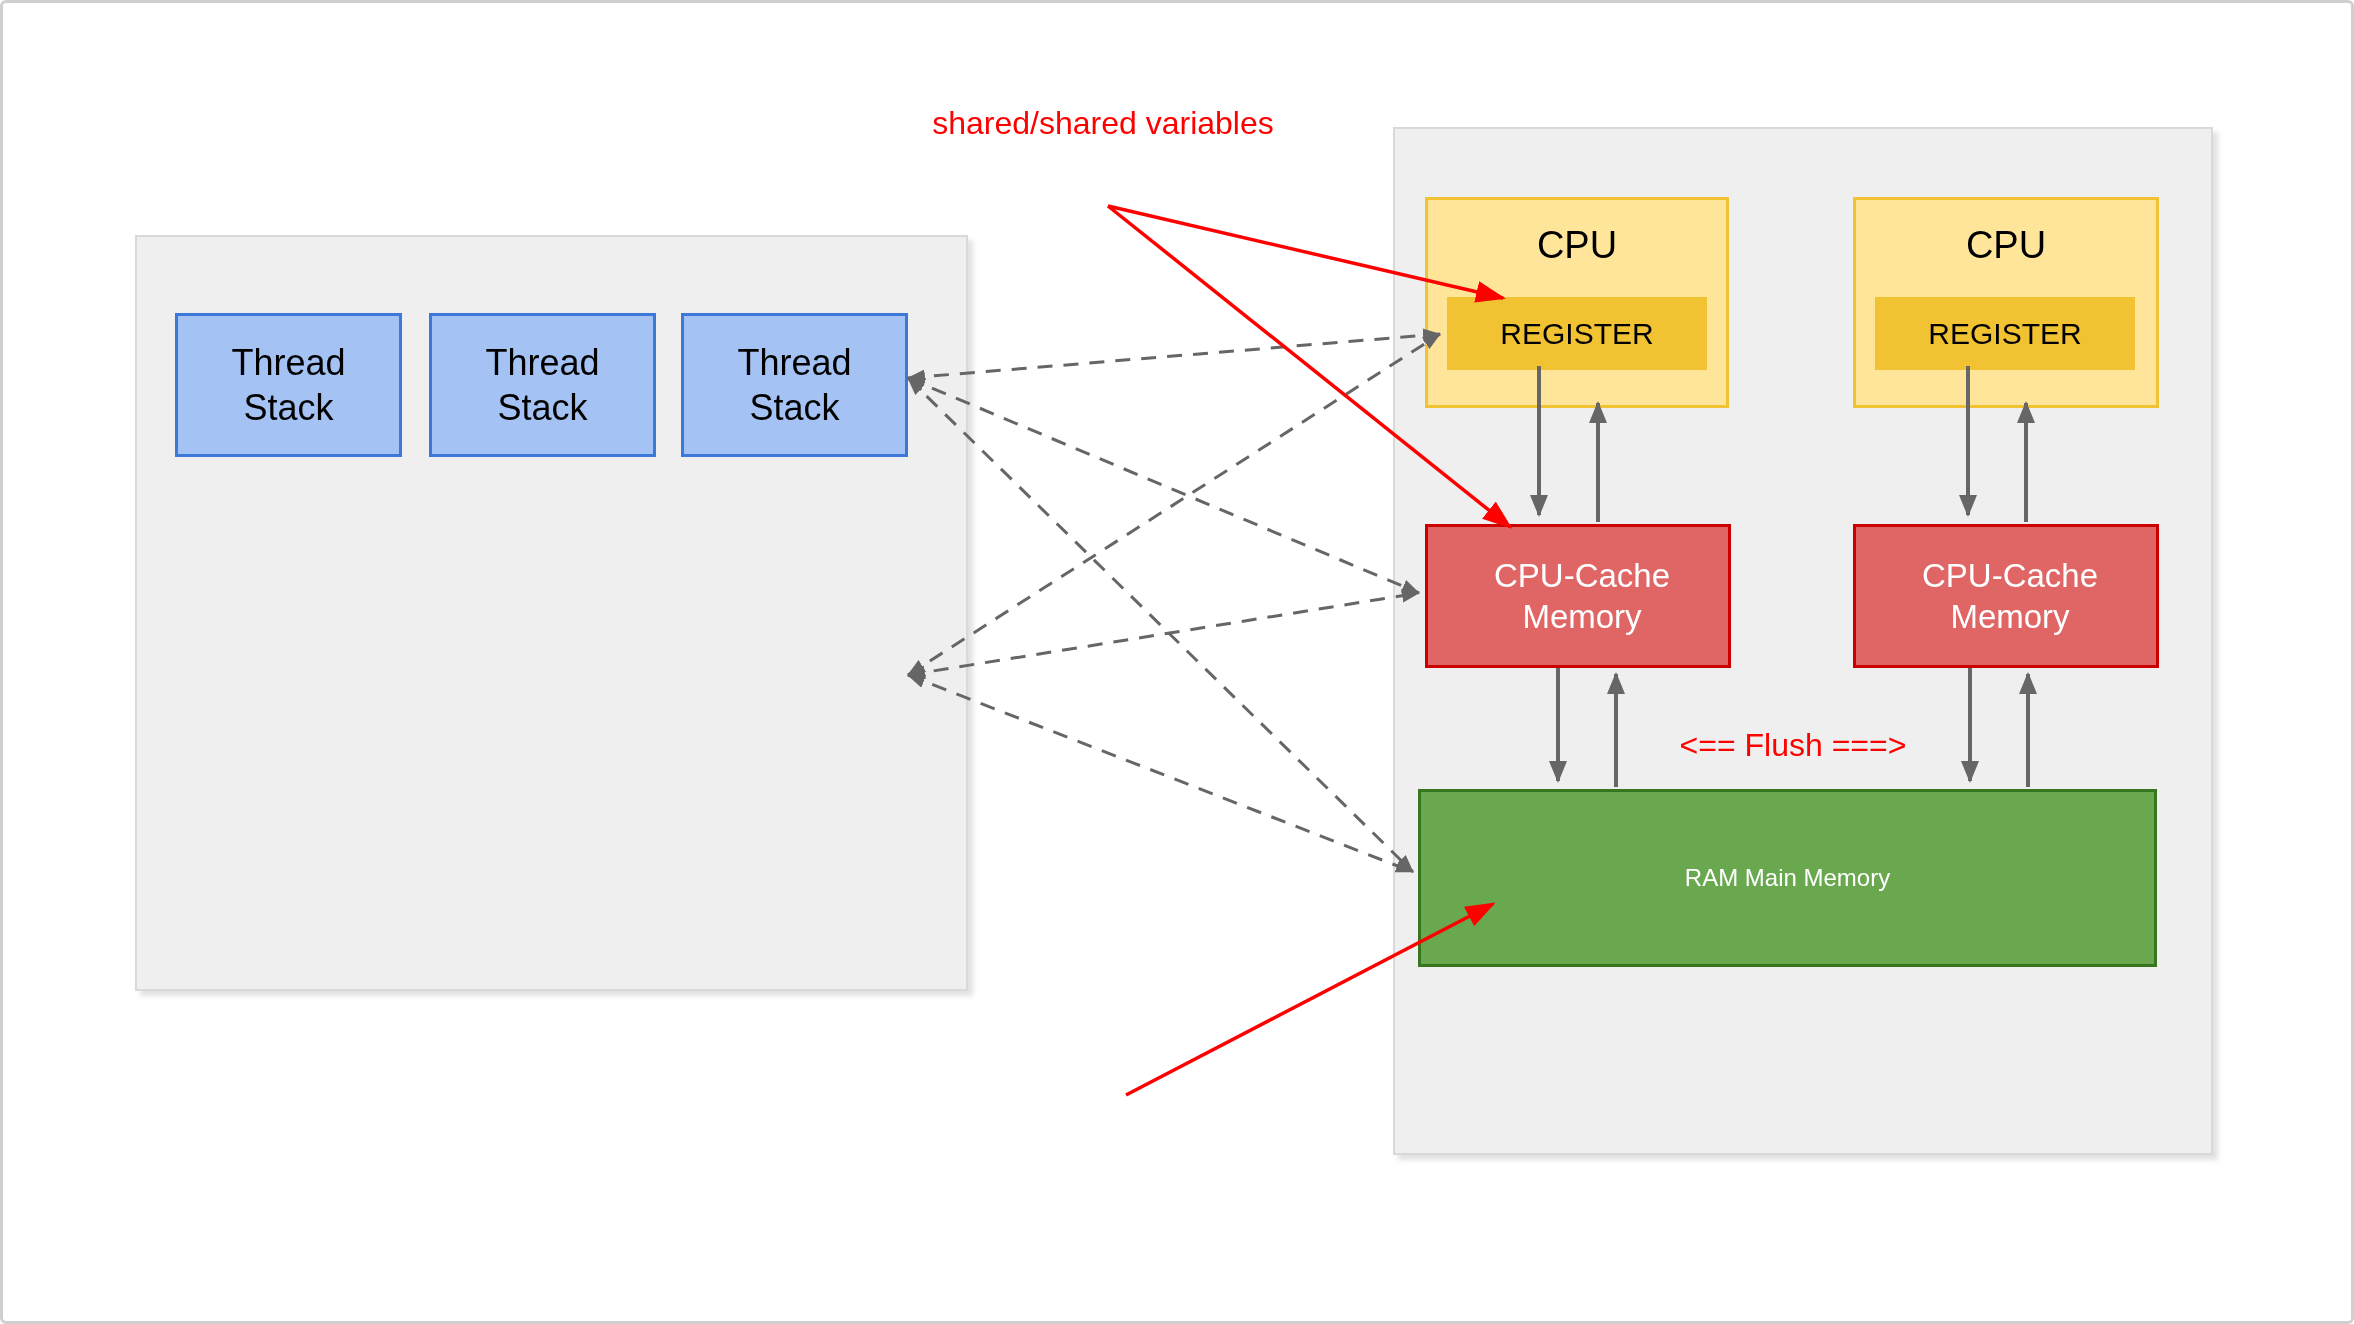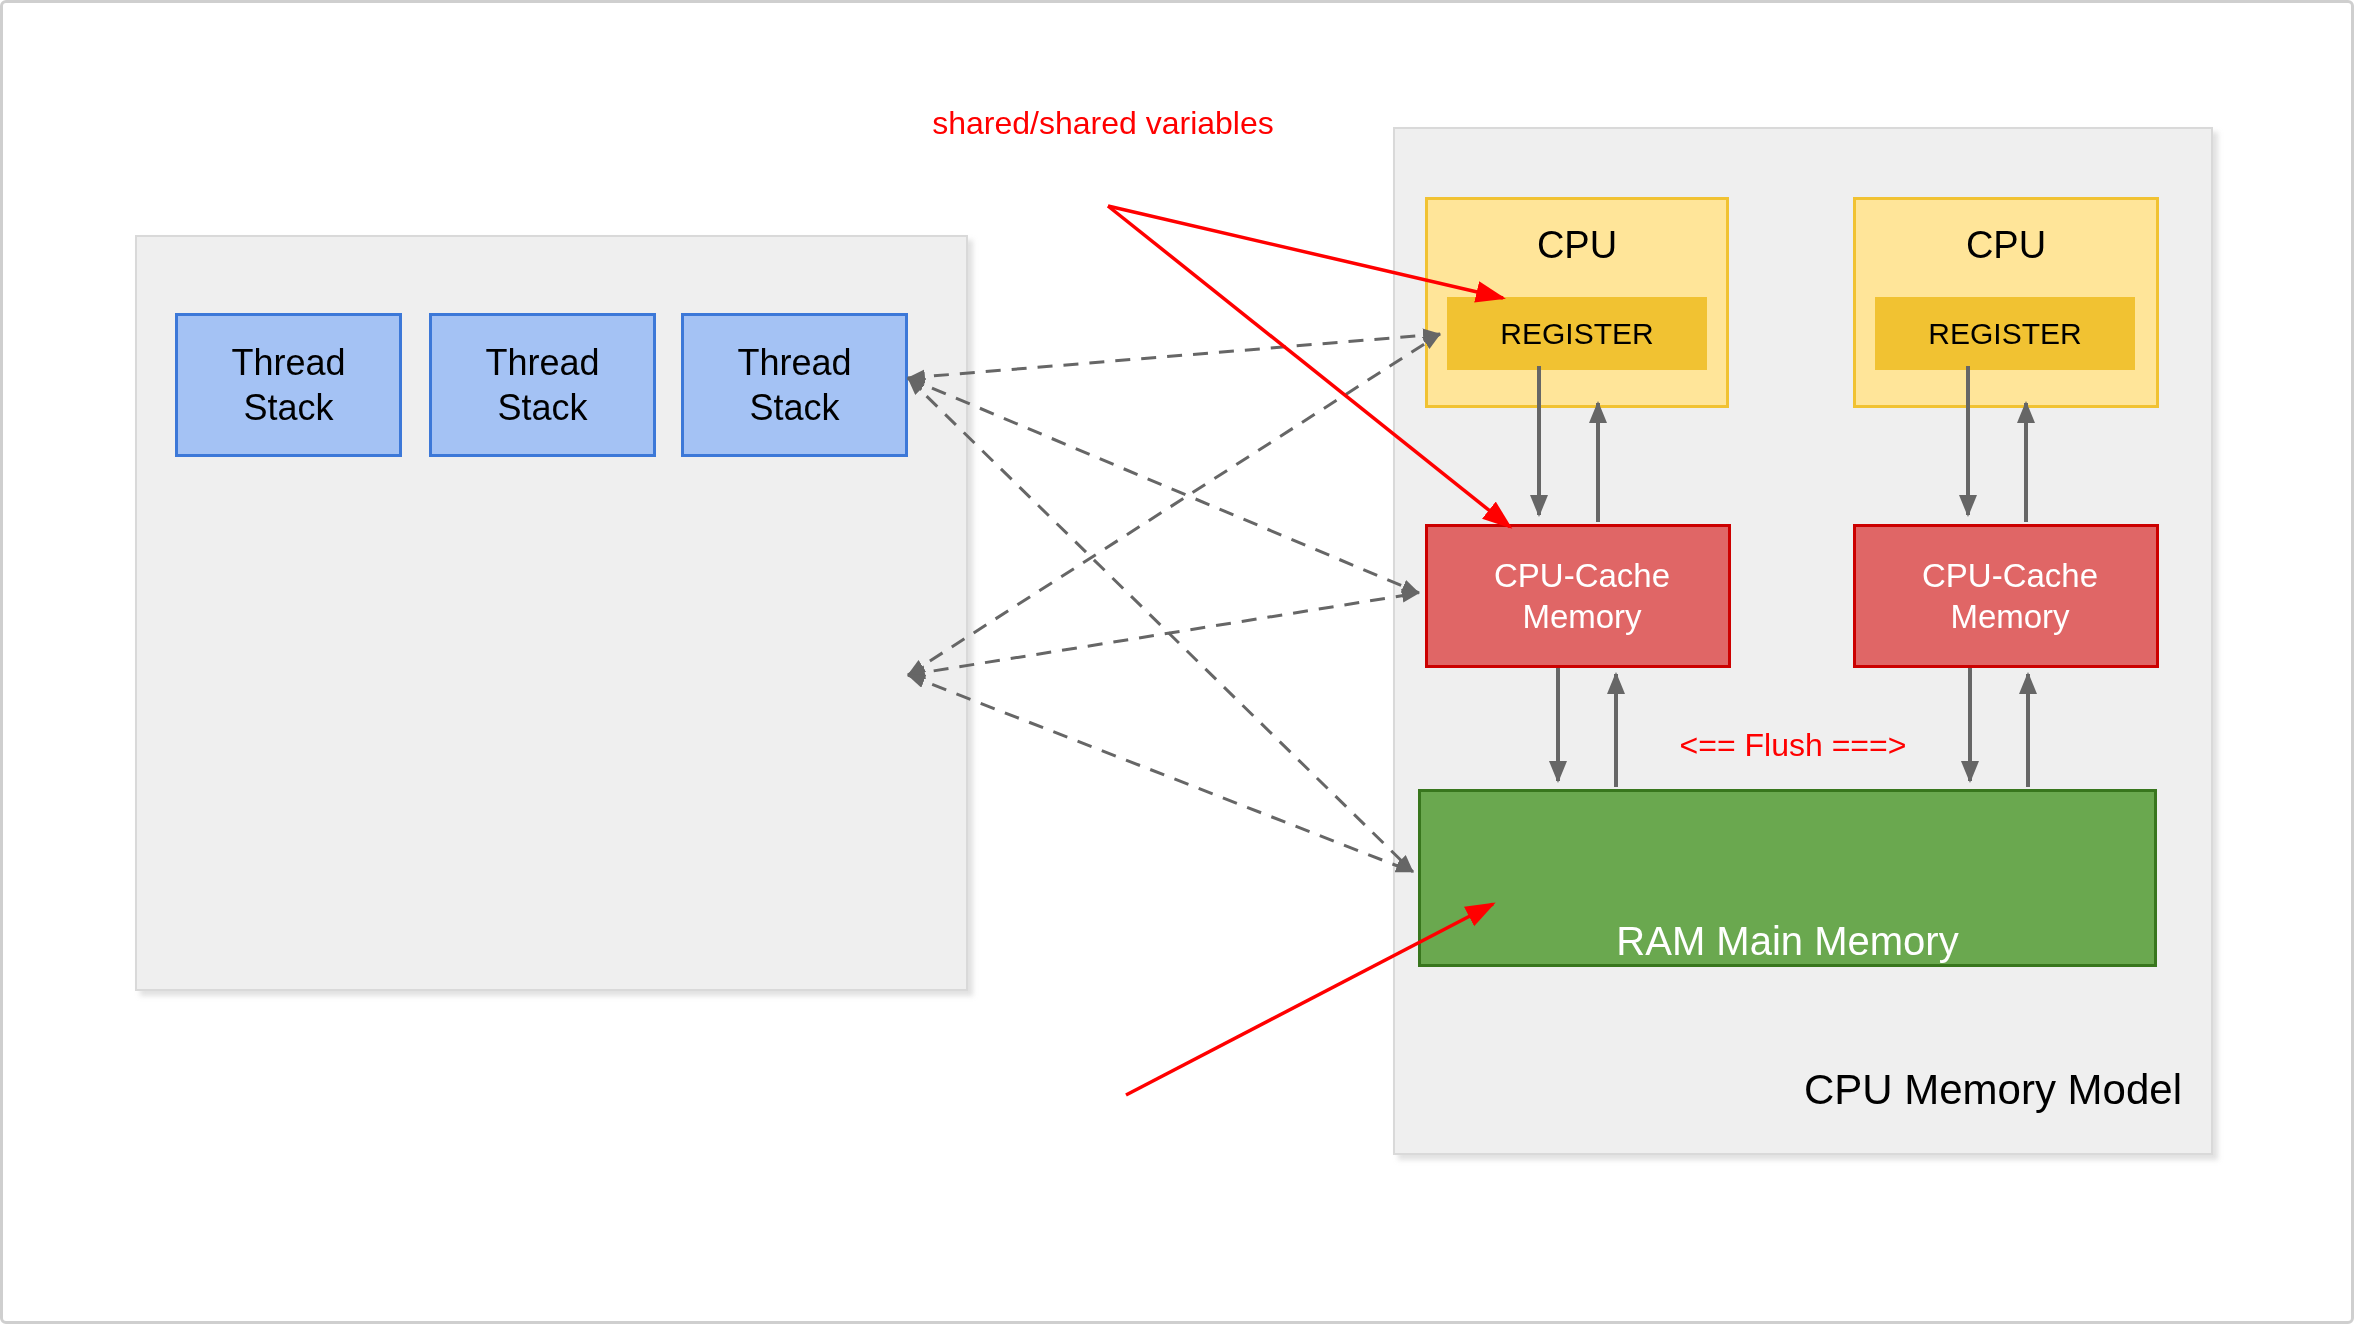--- a/index.html
+++ b/index.html
@@ -27,21 +27,21 @@
   .heap{background:var(--heap-fill);border:3px solid var(--heap-border);
         color:var(--text-light);font-size:38px;}
   .cpu-box{background:var(--cpu-fill);border:3px solid var(--cpu-border);
            color:var(--text-dark);font-size:38px;justify-content:center;
            align-items:flex-start;padding-top:24px;}
   .register{background:var(--register-fill);color:var(--text-dark);font-size:30px;}
   .cache{background:var(--cache-fill);border:3px solid var(--cache-border);
          color:var(--text-light);font-size:33px;line-height:41px;padding-left:8px;}
   .cache .wrap{width:210px;}
   .ram{background:var(--ram-fill);border:3px solid var(--ram-border);
-       color:var(--text-light);font-size:40px;align-items:flex-end;}
+       color:var(--text-light);font-size:24px;}
   .red-note{color:var(--annotation-red);font-size:32px;line-height:40px;text-align:center;}
   svg.overlay{position:absolute;left:0;top:0;pointer-events:none;}
   .dashed-line{stroke:var(--arrow-gray);stroke-width:3;stroke-dasharray:15 11;fill:none;}
   .solid-line{stroke:var(--arrow-gray);stroke-width:4;fill:none;}
   .red-line{stroke:var(--annotation-red);stroke-width:3.5;fill:none;}
 </style>
 </head>
 <body>
 
 <div class="canvas">
@@ -73,21 +73,20 @@
     </div>
     <div class="abs shape cache" style="left:30px;top:395px;width:306px;height:144px;">
       <span class="wrap">CPU-Cache Memory</span>
     </div>
     <div class="abs shape cache" style="left:458px;top:395px;width:306px;height:144px;">
       <span class="wrap">CPU-Cache Memory</span>
     </div>
     <div class="abs shape ram" style="left:23px;top:660px;width:739px;height:178px;">
       <span>RAM Main Memory</span>
     </div>
-    <div class="abs panel-label" style="left:287px;top:935px;width:500px;">CPU Memory Model</div>
   </div>
 
   <div class="abs red-note" style="left:900px;top:100px;width:400px;">shared/shared variables</div>
   <div class="abs red-note" style="left:1590px;top:722px;width:400px;">&lt;== Flush ===&gt;</div>
 
   <svg class="overlay" width="2354" height="1324" viewBox="0 0 2354 1324">
     <defs>
       <marker id="head-dash" markerUnits="userSpaceOnUse" markerWidth="20" markerHeight="16" refX="17" refY="7" orient="auto-start-reverse">
         <path d="M0,0 L18,7 L0,14 z" fill="#666666"></path>
       </marker>

